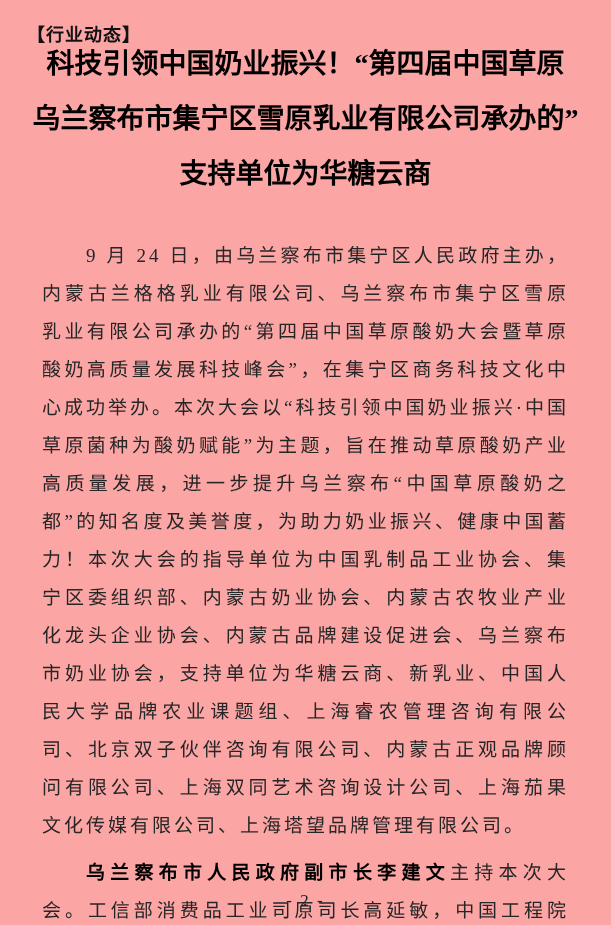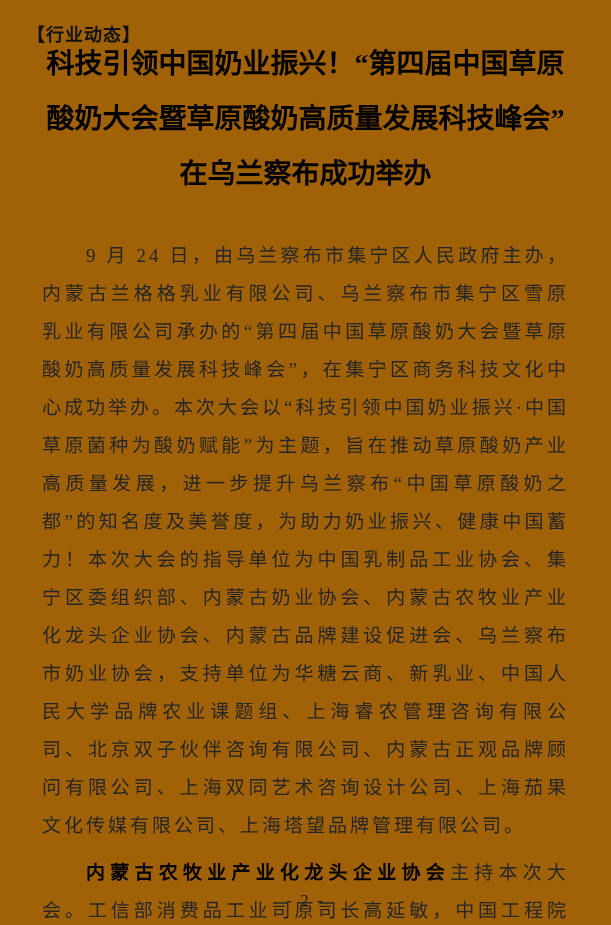--- a/index.html
+++ b/index.html
@@ -4,21 +4,21 @@
 <style>
   html, body {
     margin: 0;
     padding: 0;
     background: #ffffff;
   }
   .page {
     position: relative;
     width: 611px;
     height: 925px;
-    background: #a16207;
+    background: #fca5a5;
     overflow: hidden;
     font-family: "Liberation Serif", "DejaVu Serif", serif;
   }
   .section-tag {
     position: absolute;
     left: 27px;
     top: 20px;
     font-family: "Liberation Sans", "DejaVu Sans", sans-serif;
     font-weight: bold;
     font-size: 18px;
@@ -75,26 +75,26 @@
 </style>
 </head>
 <body>
 
 <div class="page">
 
   <div class="section-tag">【行业动态】</div>
 
   <h1 class="article-title">
     <div class="title-line">科技引领中国奶业振兴！“第四届中国草原</div>
-    <div class="title-line">酸奶大会暨草原酸奶高质量发展科技峰会”</div>
-    <div class="title-line">在乌兰察布成功举办</div>
+    <div class="title-line">乌兰察布市集宁区雪原乳业有限公司承办的”</div>
+    <div class="title-line">支持单位为华糖云商</div>
   </h1>
 
   <div class="content">
     <p class="body-para">9 月 24 日，由乌兰察布市集宁区人民政府主办，内蒙古兰格格乳业有限公司、乌兰察布市集宁区雪原乳业有限公司承办的“第四届中国草原酸奶大会暨草原酸奶高质量发展科技峰会”，在集宁区商务科技文化中心成功举办。本次大会以“科技引领中国奶业振兴·中国草原菌种为酸奶赋能”为主题，旨在推动草原酸奶产业高质量发展，进一步提升乌兰察布“中国草原酸奶之都”的知名度及美誉度，为助力奶业振兴、健康中国蓄力！本次大会的指导单位为中国乳制品工业协会、集宁区委组织部、内蒙古奶业协会、内蒙古农牧业产业化龙头企业协会、内蒙古品牌建设促进会、乌兰察布市奶业协会，支持单位为华糖云商、新乳业、中国人民大学品牌农业课题组、上海睿农管理咨询有限公司、北京双子伙伴咨询有限公司、内蒙古正观品牌顾问有限公司、上海双同艺术咨询设计公司、上海茄果文化传媒有限公司、上海塔望品牌管理有限公司。</p>
     <p class="body-para">
-      <span class="lead-bold">内蒙古农牧业产业化龙头企业协会</span><span>主持本次大会。工信部消费品工业司原司长高延敏，中国工程院院士、中国</span>
+      <span class="lead-bold">乌兰察布市人民政府副市长李建文</span><span>主持本次大会。工信部消费品工业司原司长高延敏，中国工程院院士、中国</span>
     </p>
   </div>
 
   <div class="page-number">- 2 -</div>
 
 </div>
 
 </body></html>

